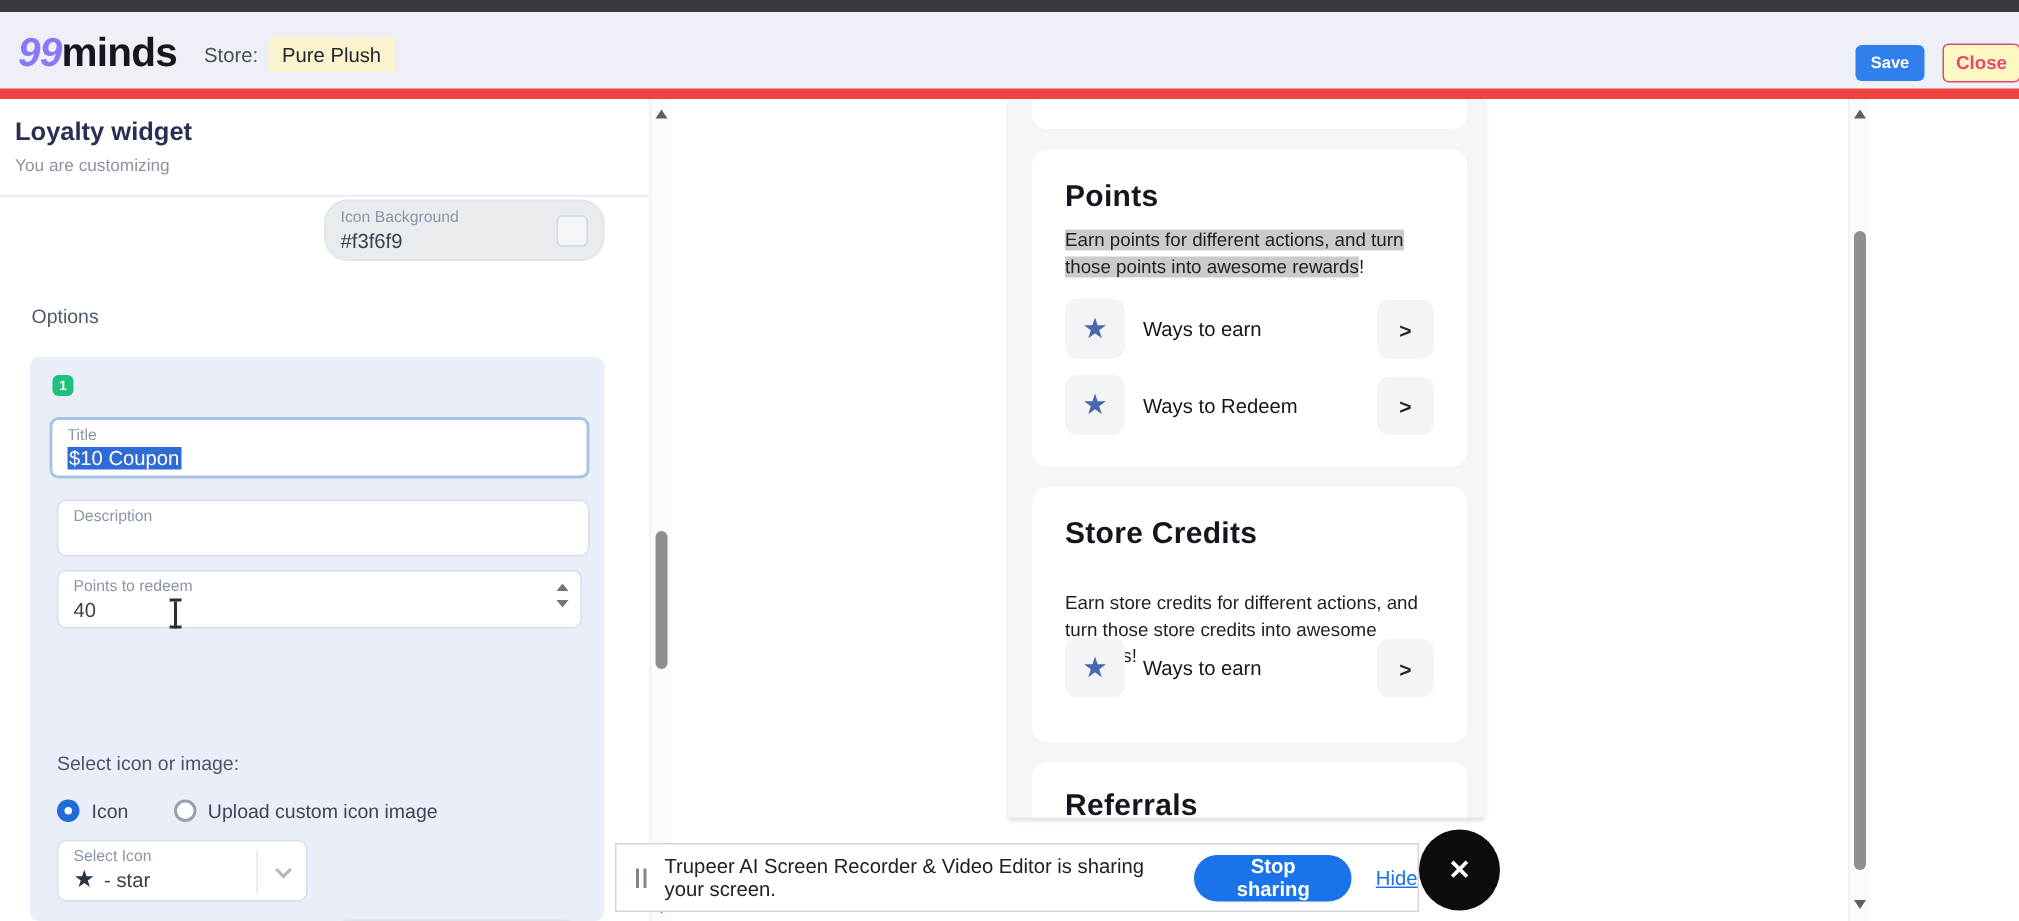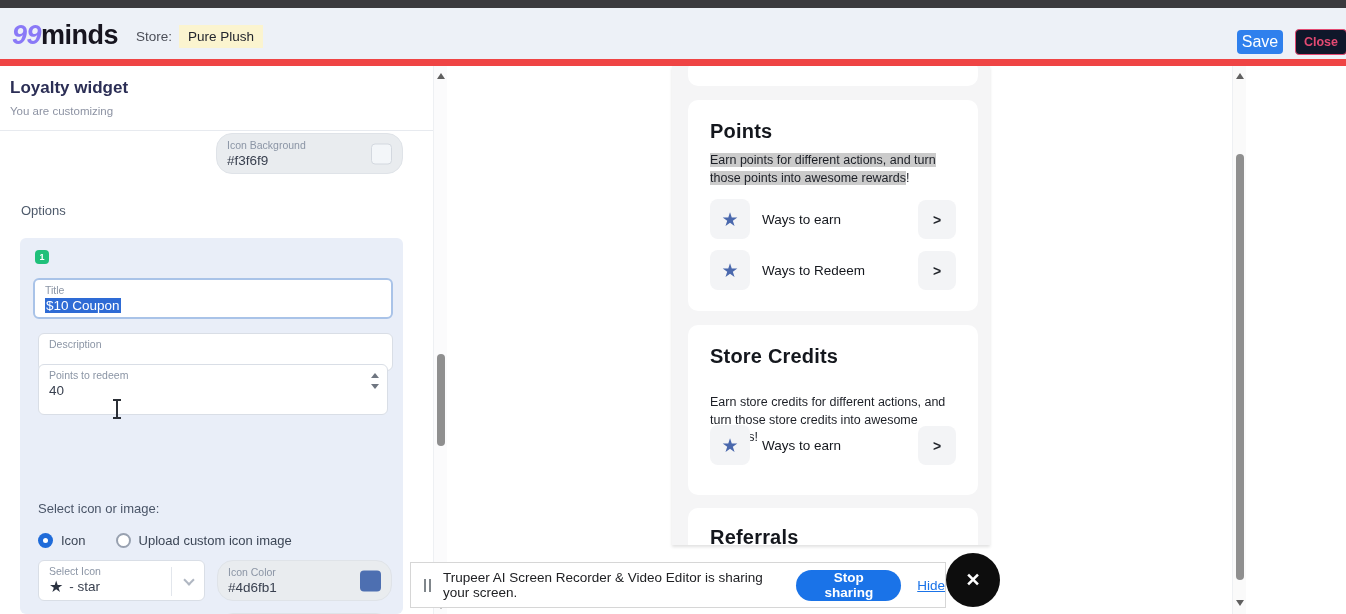--- a/index.html
+++ b/index.html
@@ -8,22 +8,22 @@
   #page { position:relative; width:1346px; height:614px; background:#fff; overflow:hidden; }
 
   
   .top-strip { position:absolute; left:0; top:0; width:1346px; height:8px; background:#3a3a3e; }
   .header { position:absolute; left:0; top:8px; width:1346px; height:58px; background:#edf1f7; border-bottom:7px solid #ef4444; }
   .logo { position:absolute; left:12px; top:12px; font-size:27px; font-weight:800; letter-spacing:-0.5px; }
   .logo .n99 { color:#8a79f7; font-style:italic; }
   .logo .minds { color:#17151f; }
   .store-wrap { position:absolute; left:136px; top:17px; font-size:13.5px; color:#4c4f58; display:flex; align-items:center; gap:7px; }
   .store-badge { background:#fbf4cf; color:#23262e; padding:4px 9px; font-size:13.5px; }
-  .btn-save { position:absolute; left:1237px; top:22px; width:46px; height:24px; background:#2f80ed; color:#fff; font-size:16px; font-weight:400; border:none; border-radius:4px; cursor:pointer; }
-  .btn-close { position:absolute; left:1295px; top:21px; width:52px; height:26px; background:#0f172a; color:#e34a72; font-size:12.5px; font-weight:700; border:1.5px solid #e34a72; border-radius:4px; cursor:pointer; }
+  .btn-save { position:absolute; left:1237px; top:22px; width:46px; height:24px; background:#2f80ed; color:#fff; font-size:11px; font-weight:700; border:none; border-radius:4px; cursor:pointer; }
+  .btn-close { position:absolute; left:1295px; top:21px; width:52px; height:26px; background:#fef9c3; color:#e34a72; font-size:12.5px; font-weight:700; border:1.5px solid #e34a72; border-radius:4px; cursor:pointer; }
 
   
   .left-panel { position:absolute; left:0; top:66px; width:433px; height:548px; background:#fff; }
   .panel-title { position:absolute; left:10px; top:12px; font-size:17px; font-weight:700; color:#2b2e55; }
   .panel-subtitle { position:absolute; left:10px; top:39px; font-size:11.5px; color:#8d93a3; }
   .panel-divider { position:absolute; left:0; top:64px; width:433px; height:1px; background:#e7eaef; }
 
   .gray-field { position:absolute; background:#e9ecef; border:1px solid #dfe3e8; border-radius:16px; padding:5px 10px; }
   .white-field { position:absolute; background:#fff; border:1px solid #d9dee6; border-radius:6px; padding:4px 10px; }
   .field-label { font-size:10.5px; color:#8b95a5; line-height:13px; white-space:nowrap; }
@@ -32,21 +32,21 @@
 
   .fld-iconbg-top { left:216px; top:67px; width:187px; height:41px; }
   .options-label { position:absolute; left:21px; top:137px; font-size:13px; color:#4e5a6b; }
 
   .options-panel { position:absolute; left:20px; top:172px; width:383px; height:376px; background:#e9eef8; border-radius:6px; }
   .opt-badge { position:absolute; left:15px; top:12px; width:14px; height:14px; background:#1fc07a; border-radius:4px; color:#fff; font-size:9px; font-weight:700; display:flex; align-items:center; justify-content:center; }
 
   .fld-title { left:13px; top:40px; width:360px; height:41px; background:#fff; border:2px solid #a9c3e8; }
   .sel-text { background:#2e6bd5; color:#fff; padding:0 1px; }
   .fld-desc { left:18px; top:95px; width:355px; height:38px; }
-  .fld-points { left:18px; top:126px; width:350px; height:51px; }
+  .fld-points { left:18px; top:142px; width:350px; height:39px; }
   .spinner { position:absolute; right:8px; top:8px; display:flex; flex-direction:column; gap:6px; cursor:pointer; }
   .tri-up { width:0; height:0; border-left:4px solid transparent; border-right:4px solid transparent; border-bottom:5px solid #6f7681; }
   .tri-down { width:0; height:0; border-left:4px solid transparent; border-right:4px solid transparent; border-top:5px solid #6f7681; }
 
   .select-icon-label { position:absolute; left:18px; top:263px; font-size:13px; color:#4a5568; }
   .radio-row { position:absolute; left:18px; top:295px; display:flex; align-items:center; gap:8px; }
   .radio-on { width:15px; height:15px; border-radius:50%; background:#1f6bd9; position:relative; cursor:pointer; flex:none; }
   .radio-on::after { content:""; position:absolute; left:5px; top:5px; width:5px; height:5px; border-radius:50%; background:#fff; }
   .radio-off { width:15px; height:15px; border-radius:50%; border:2px solid #98a1b0; background:#fff; cursor:pointer; flex:none; margin-left:22px; }
   .radio-label { font-size:13px; color:#3c4656; }
@@ -162,25 +162,20 @@
       <div class="white-field fld-selecticon">
         <div class="field-label">Select Icon</div>
         <div class="field-value si-row">
           <span class="si-star">★</span>
           <span>- star</span>
         </div>
         <div class="si-div"></div>
         <div class="chev-down"></div>
       </div>
 
-      <div class="gray-field fld-iconcolor">
-        <div class="field-label">Icon Color</div>
-        <div class="field-value">#4d6fb1</div>
-        <div class="swatch" style="border: none; background-color: rgb(77, 111, 177);"></div>
-      </div>
 
       <div class="gray-field fld-iconbg2">
         
         
         
       </div>
     </div>
   </div>
 
   <div class="ibeam"></div>

